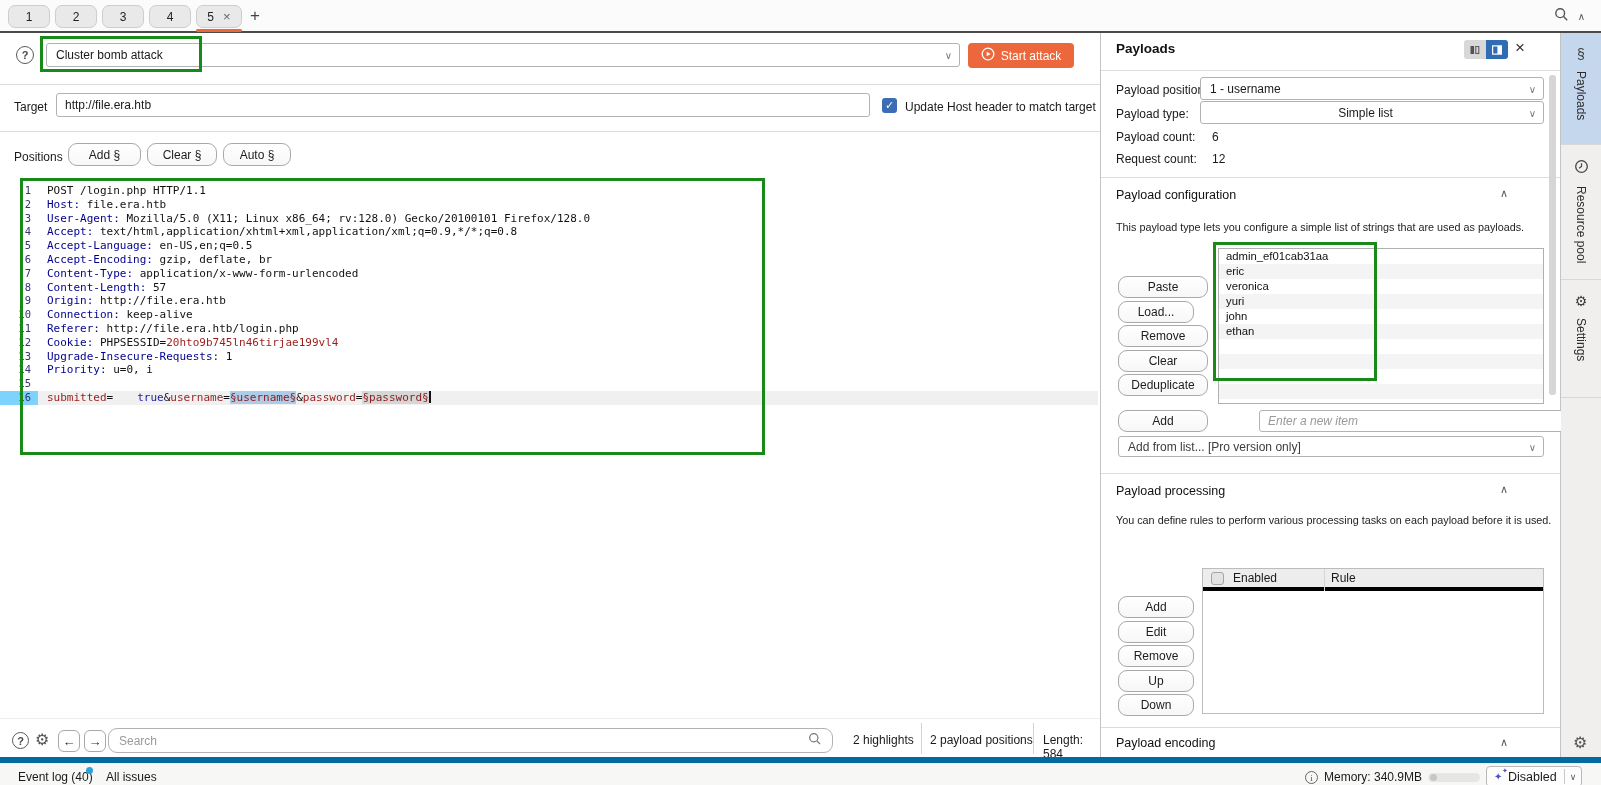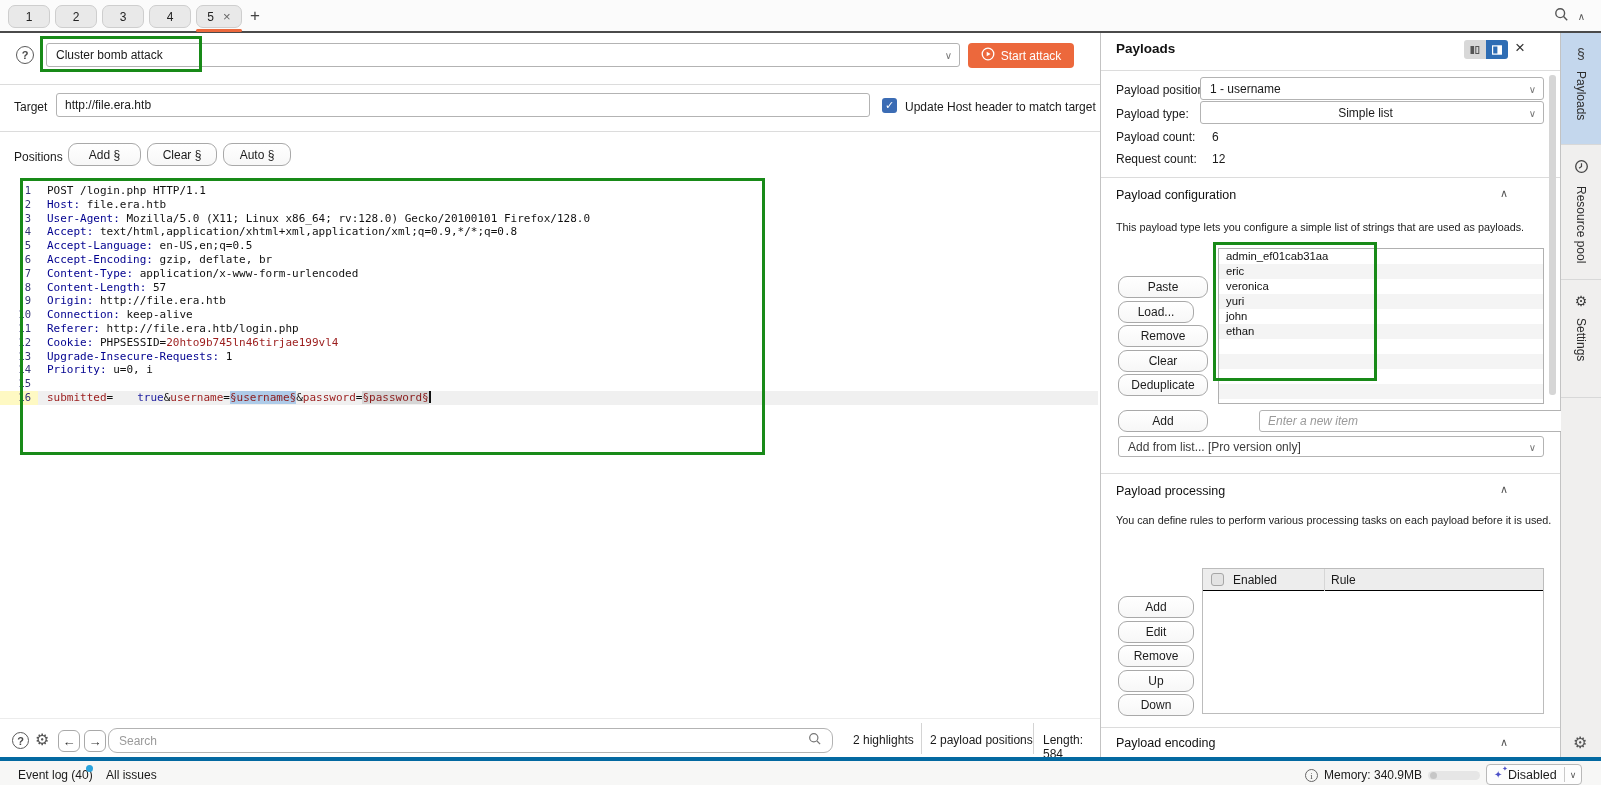--- a/index.html
+++ b/index.html
@@ -38,21 +38,21 @@
             border-radius:4px;color:#fff;font-size:12px;display:flex;align-items:center;justify-content:center;gap:6px;}
   .target-inp{position:absolute;left:56px;top:93px;width:814px;height:24px;}
   .cbox{position:absolute;left:882px;top:98px;width:15px;height:15px;background:#3b6cb4;border-radius:3px;
         color:#fff;font-size:11px;display:flex;align-items:center;justify-content:center;line-height:1;}
   .posbtn{position:absolute;top:143px;height:23px;}
 
   
   .codewrap{position:absolute;left:0;top:184px;width:1098px;}
   .cline{display:flex;height:13.8px;line-height:13.8px;font-family:"DejaVu Sans Mono","Liberation Mono",monospace;font-size:11px;white-space:pre;}
   .cline.cur{background:#f0f0f0;}
-  .cline.cur .gut{background:#fef9c3;}
+  .cline.cur .gut{background:#7dd3fc;}
   .gut{width:38px;padding-right:7px;text-align:right;color:#333377;font-size:10.5px;flex:none;}
   .ctext{padding-left:9px;}
   .seg-hn{color:#00008f;}
   .seg-tx{color:#111;}
   .seg-rd{color:#9b1c1c;}
   .seg-nb{color:#1c1c9e;margin-left:24px;}
   .seg-hb{color:#8b1a1a;background:#aecbe8;}
   .seg-hg{color:#8b1a1a;background:#d6d6d6;}
   .caret{display:inline-block;width:2px;height:12px;background:#111;vertical-align:-2px;}
 
@@ -78,35 +78,35 @@
   .secchev{position:absolute;left:1500px;font-size:11px;color:#555;}
   .desc{position:absolute;left:1116px;font-size:10.8px;color:#222;line-height:1.28;}
   .colbtn{position:absolute;height:22px;margin-top:28px;}
   .plist{position:absolute;left:1218px;top:248px;width:326px;height:156px;border:1px solid #b0b0b0;background:
          repeating-linear-gradient(180deg,#fff 0px,#fff 15px,#f4f4f4 15px,#f4f4f4 30px);overflow:hidden;}
   .plitem{height:15px;line-height:15px;padding-left:7px;font-size:11.3px;color:#111;}
   .additem-inp{position:absolute;left:1216px;top:410px;width:328px;height:22px;margin-left:43px;}
   .additem-inp .ph{font-style:italic;color:#9a9a9a;}
   .prodd{position:absolute;left:1118px;top:436px;width:426px;height:21px;color:#3c3c3c;}
   .ptable{position:absolute;left:1202px;top:568px;width:342px;height:146px;border:1px solid #bcbcbc;background:#fff;}
-  .pthead{height:22px;background:#ededed;border-bottom:1px solid #000000;position:relative;display:flex;align-items:center;font-size:12px;color:#1a1a1a;}
+  .pthead{height:22px;background:#ededed;border-bottom:4px solid #000000;position:relative;display:flex;align-items:center;font-size:12px;color:#1a1a1a;}
   .ptcb{width:13px;height:13px;border:1px solid #a6a6a6;border-radius:3px;background:#e3e3e3;margin:0 9px 0 8px;}
   .ptcol{position:absolute;left:121px;top:0;width:1px;height:22px;background:#d6d6d6;}
   .scrollthumb{position:absolute;left:1549px;top:75px;width:7px;height:320px;background:#d6d6d6;border-radius:3px;}
 
   
   .strip{position:absolute;left:1561px;top:33px;width:40px;height:724px;background:#f0efee;}
   .vtab{position:absolute;left:0;width:40px;border-bottom:1px solid #d8d8d8;display:flex;flex-direction:column;align-items:center;padding-top:14px;gap:10px;}
   .vtab.sel{background:#c4d7ed;}
   .vtext{writing-mode:vertical-rl;font-size:12px;color:#2c2c2c;}
   .vicon{font-size:14px;color:#3c3c3c;line-height:1;}
   .strip-gear{position:absolute;left:1573px;top:735px;}
 
   
-  .statusbar{position:absolute;left:0;top:757px;width:1601px;height:28px;background:#f7f7f6;border-top:4px solid #0369a1;}
+  .statusbar{position:absolute;left:0;top:757px;width:1601px;height:28px;background:#f7f7f6;border-top:6px solid #0369a1;}
   .sb-item{position:absolute;top:7px;font-size:12px;color:#1a1a1a;}
   .bluedot{position:absolute;left:86px;top:4px;width:7px;height:7px;border-radius:50%;background:#2aa3dc;}
   .infoc{position:absolute;left:1305px;top:8px;width:13px;height:13px;border:1px solid #666;border-radius:50%;
          font-size:9px;color:#555;display:flex;align-items:center;justify-content:center;font-family:"Liberation Serif",serif;}
   .mempill{position:absolute;left:1428px;top:10px;width:52px;height:9px;background:#e6e6e6;border-radius:5px;}
   .mempill .knob{position:absolute;left:2px;top:1px;width:7px;height:7px;border-radius:50%;background:#c6c6c6;}
   .aibtn{position:absolute;left:1486px;top:3px;width:96px;height:21px;background:#fdfdfd;border:1px solid #b9b9b9;border-radius:4px;
          display:flex;align-items:center;font-size:12.5px;color:#1a1a1a;padding-left:7px;position:absolute;}
   .spark{color:#4c50c8;position:relative;width:14px;height:14px;display:inline-block;}
   .spark .s1{position:absolute;left:0;top:1px;font-size:10px;}

